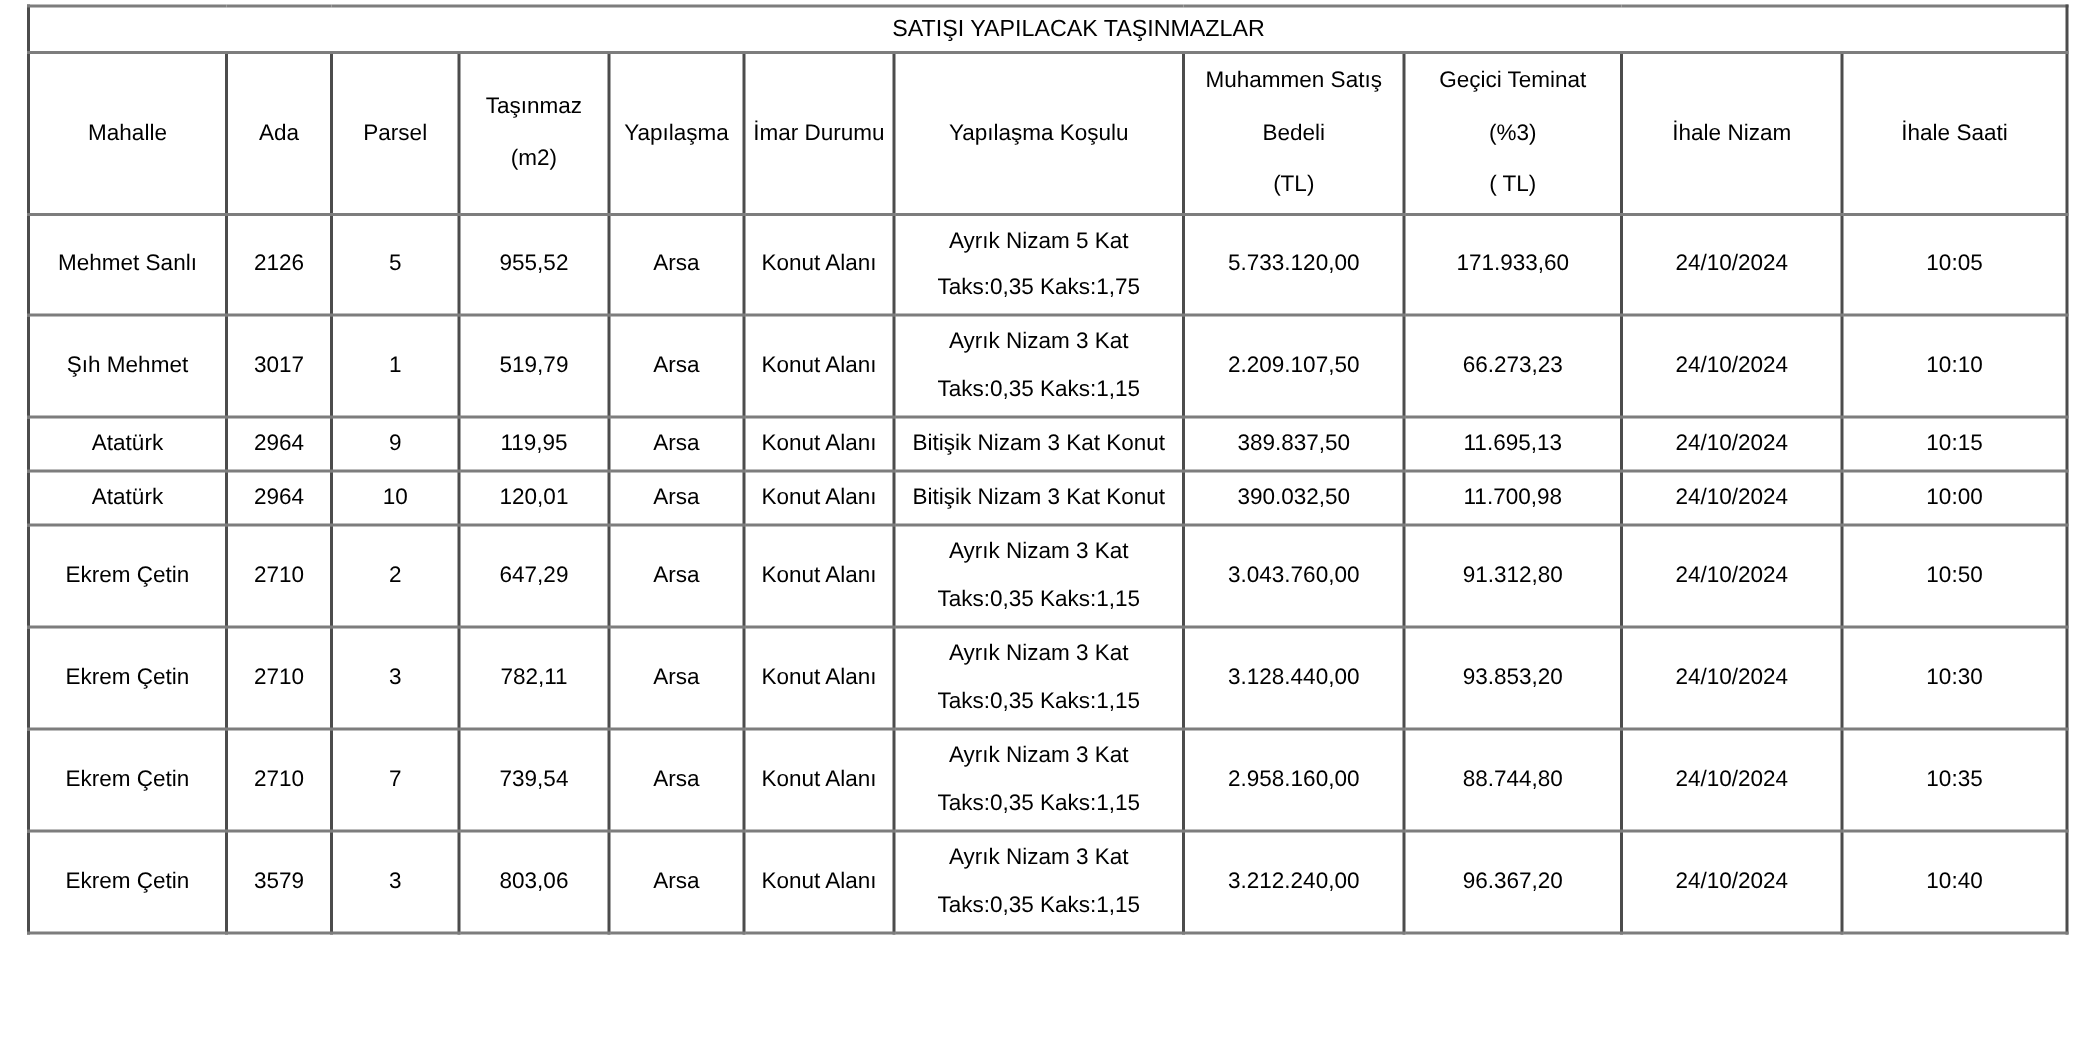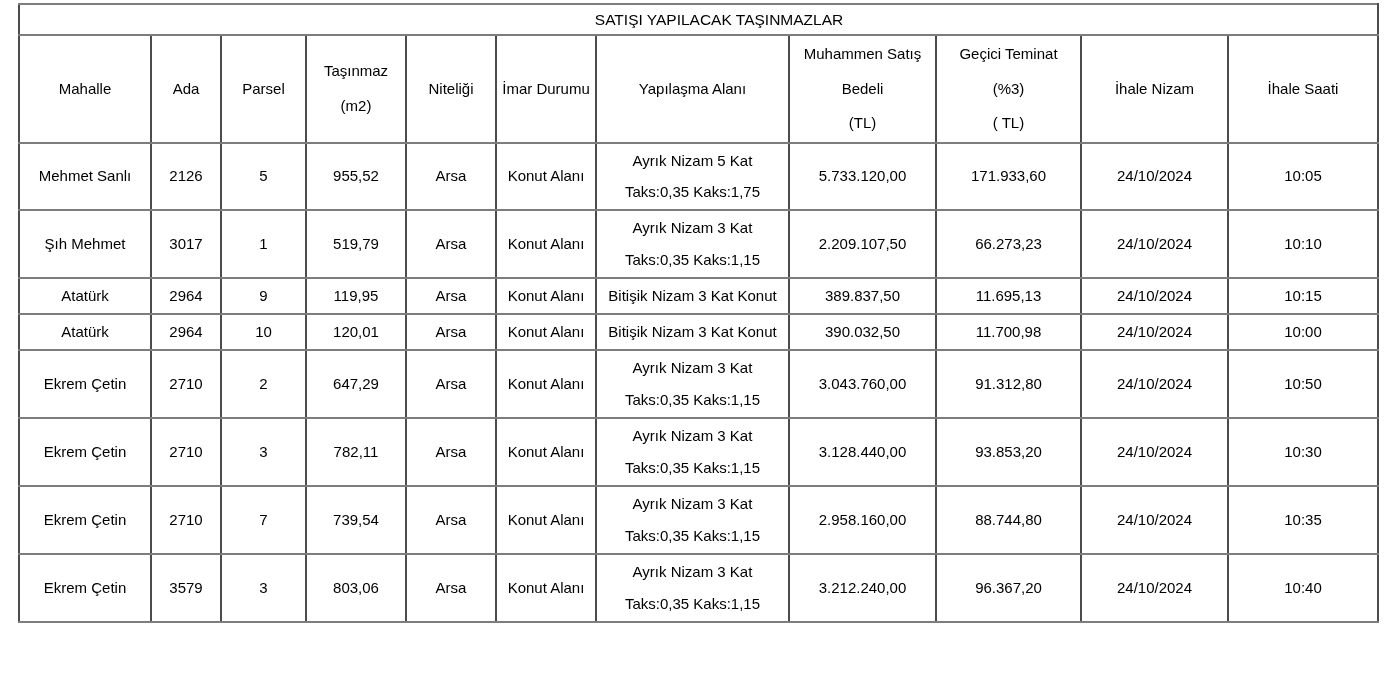--- a/index.html
+++ b/index.html
@@ -94,23 +94,23 @@
       <tr class="title-row">
         <th colspan="11">SATIŞI YAPILACAK TAŞINMAZLAR</th>
       </tr>
       <tr class="header-row">
 
       <th>Mahalle</th>
           <th>Ada</th>
           <th>Parsel</th>
           <th>Taşınmaz
 (m2)</th>
-          <th>Niteliği</th>
+          <th>Yapılaşma</th>
           <th>İmar Durumu</th>
-          <th>Yapılaşma Alanı</th>
+          <th>Yapılaşma Koşulu</th>
           <th>Muhammen Satış
 Bedeli
 (TL)</th>
           <th>Geçici Teminat
 (%3)
 ( TL)</th>
           <th>İhale Nizam</th>
           <th>İhale Saati</th>
         </tr>
     </thead>

